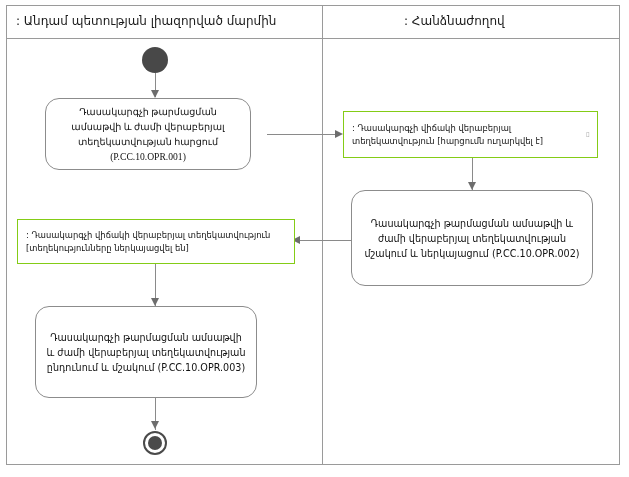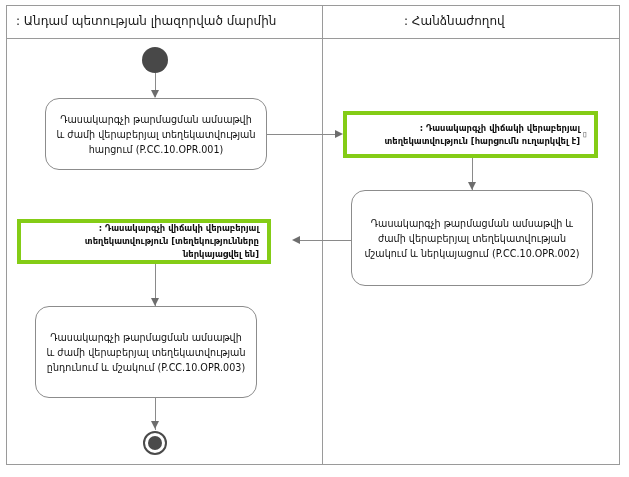--- a/index.html
+++ b/index.html
@@ -70,31 +70,30 @@
     font-size: 9.6px;
     line-height: 15px;
     color: #111111;
     padding: 4px 10px;
   }
 
   
   .objectnode {
     position: absolute;
     box-sizing: border-box;
-    border: 4px solid #84cc16;
+    border: 1px solid #84cc16;
     background: #ffffff;
     display: flex;
     align-items: center;
     justify-content: center;
-    text-align: right;
+    text-align: left;
     font-size: 8.4px;
     line-height: 13px;
     color: #111111;
     padding: 3px 14px 3px 8px;
-    font-weight: bold;
   }
   .objectnode .pin {
     position: absolute;
     right: 7px;
     top: 50%;
     transform: translateY(-50%);
     font-size: 7px;
     color: #666666;
   }
 
@@ -165,39 +164,39 @@
   <div class="lane-divider"></div>
 
   <div class="lane-title left">: Անդամ պետության լիազորված մարմին</div>
   <div class="lane-title right">: Հանձնաժողով</div>
 
   <div class="initial-node" style="left:142px; top:47px;"></div>
 
   <div class="flow-line v" style="left:155px; top:73px; height:24px;"></div>
   <div class="arrowhead down" style="left:151px; top:90px;"></div>
 
-  <div class="activity" style="left:45px; top:98px; width:222px; height:72px;">Դասակարգչի թարմացման ամսաթվի և ժամի վերաբերյալ տեղեկատվության հարցում (P.CC.10.OPR.001)</div>
+  <div class="activity" style="left:45px; top:98px; width:206px; height:72px;font-family:Liberation Serif, serif;">Դասակարգչի թարմացման ամսաթվի և ժամի վերաբերյալ տեղեկատվության հարցում (P.CC.10.OPR.001)</div>
 
   <div class="flow-line h" style="left:267px; top:134px; width:74px;"></div>
   <div class="arrowhead right" style="left:335px; top:130px;"></div>
 
   <div class="objectnode" style="left:343px; top:111px; width:255px; height:47px;">
     <span>: Դասակարգչի վիճակի վերաբերյալ տեղեկատվություն [հարցումն ուղարկվել է]</span>
     <span class="pin">⌷</span>
   </div>
 
   <div class="flow-line v" style="left:472px; top:158px; height:32px;"></div>
   <div class="arrowhead down" style="left:468px; top:182px;"></div>
 
   <div class="activity" style="left:351px; top:190px; width:242px; height:96px;">Դասակարգչի թարմացման ամսաթվի և ժամի վերաբերյալ տեղեկատվության մշակում և ներկայացում (P.CC.10.OPR.002)</div>
 
   <div class="flow-line h" style="left:296px; top:240px; width:56px;"></div>
   <div class="arrowhead left" style="left:292px; top:236px;"></div>
 
-  <div class="objectnode" style="left:17px; top:219px; width:254px; height:45px; padding:3px 8px;">
+  <div class="objectnode" style="left:17px; top:219px; width:278px; height:45px; padding:3px 8px;">
     <span>: Դասակարգչի վիճակի վերաբերյալ տեղեկատվություն [տեղեկությունները ներկայացվել են]</span>
   </div>
 
   <div class="flow-line v" style="left:155px; top:264px; height:42px;"></div>
   <div class="arrowhead down" style="left:151px; top:298px;"></div>
 
   <div class="activity" style="left:35px; top:306px; width:222px; height:92px;">Դասակարգչի թարմացման ամսաթվի և ժամի վերաբերյալ տեղեկատվության ընդունում և մշակում (P.CC.10.OPR.003)</div>
 
   <div class="flow-line v" style="left:155px; top:398px; height:32px;"></div>
   <div class="arrowhead down" style="left:151px; top:421px;"></div>

